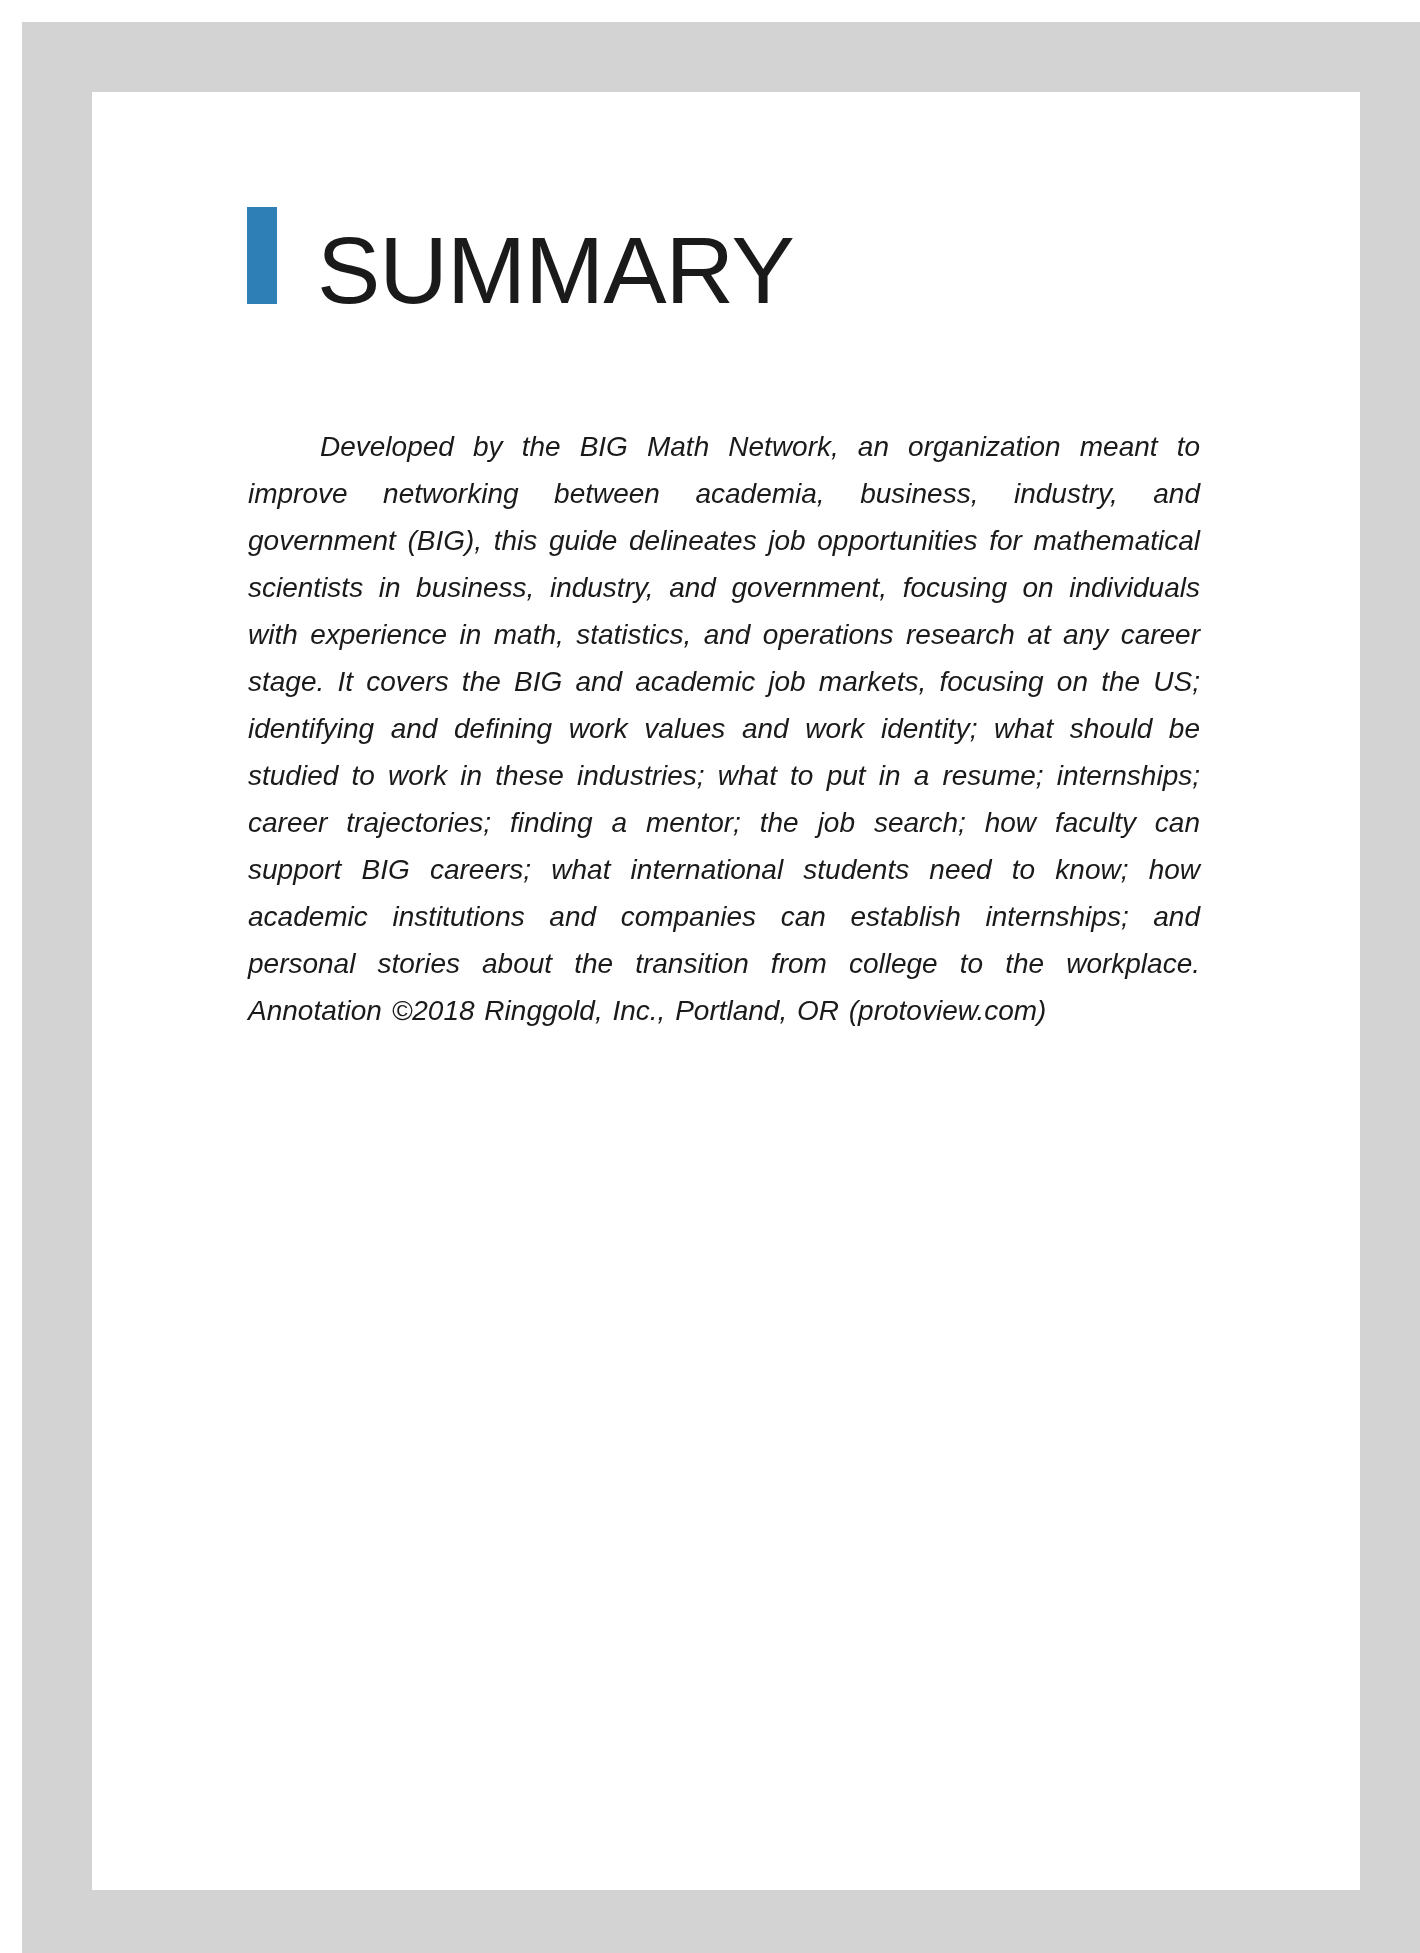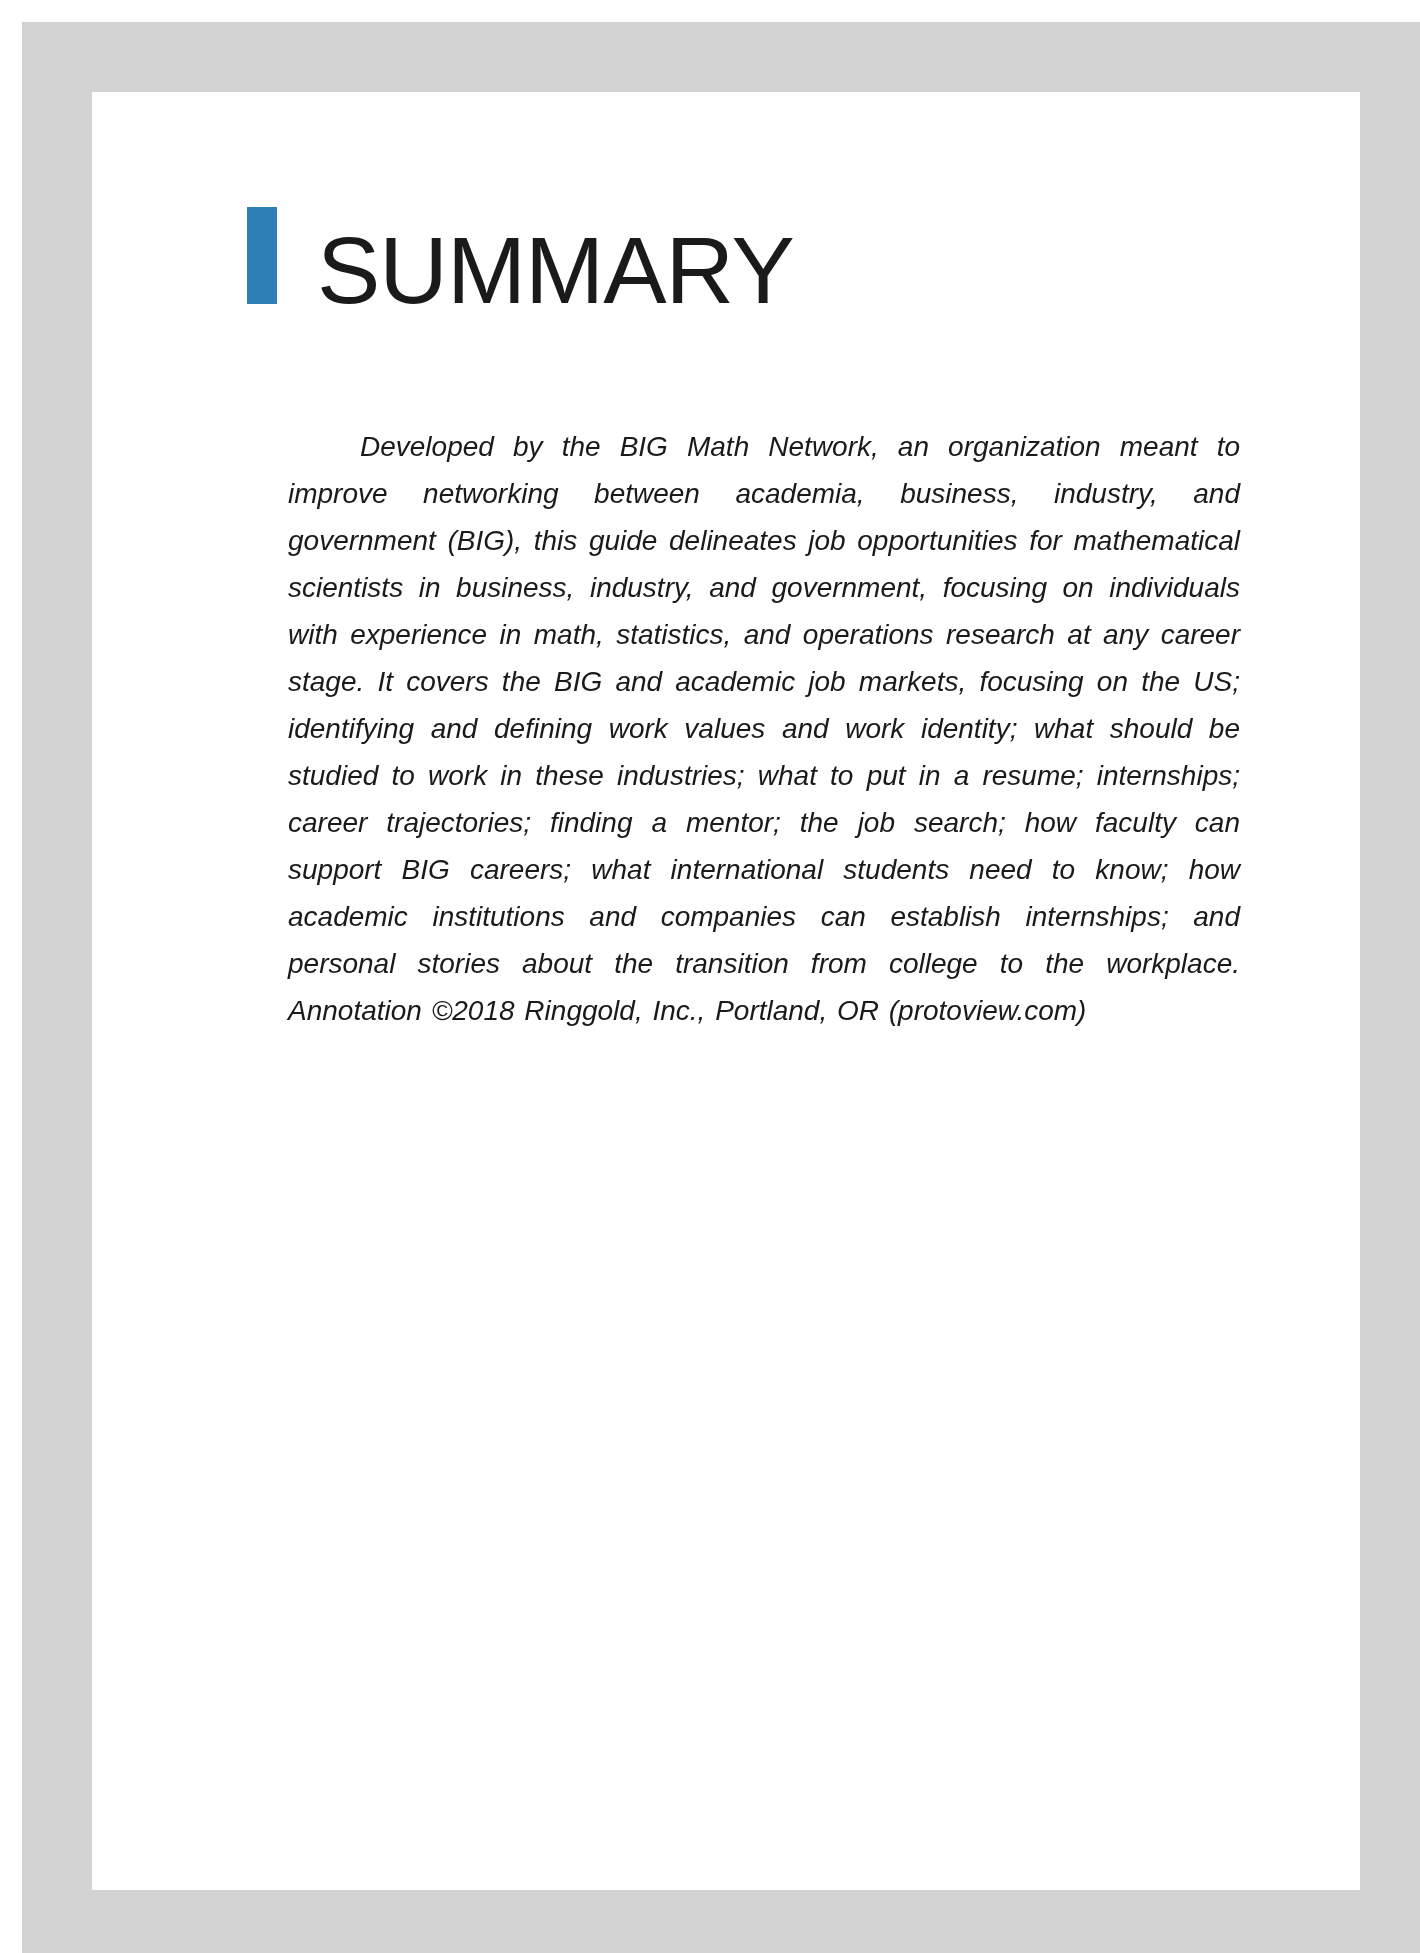--- a/index.html
+++ b/index.html
@@ -60,21 +60,20 @@
     left:141px;top:316px;
     width:982px;
     font-family:"Liberation Sans", sans-serif;
     font-style:italic;
     font-size:28px;
     line-height:47px;
     color:var(--text);
     text-align:justify;
     text-indent:72px;
     word-spacing:2px;
-    margin-left:40px;
   }
 </style>
 </head>
 <body>
 
 <div class="canvas">
   <div class="frame"></div>
   <div class="page">
     <div class="title-row">
       <div class="accent-bar"></div>

